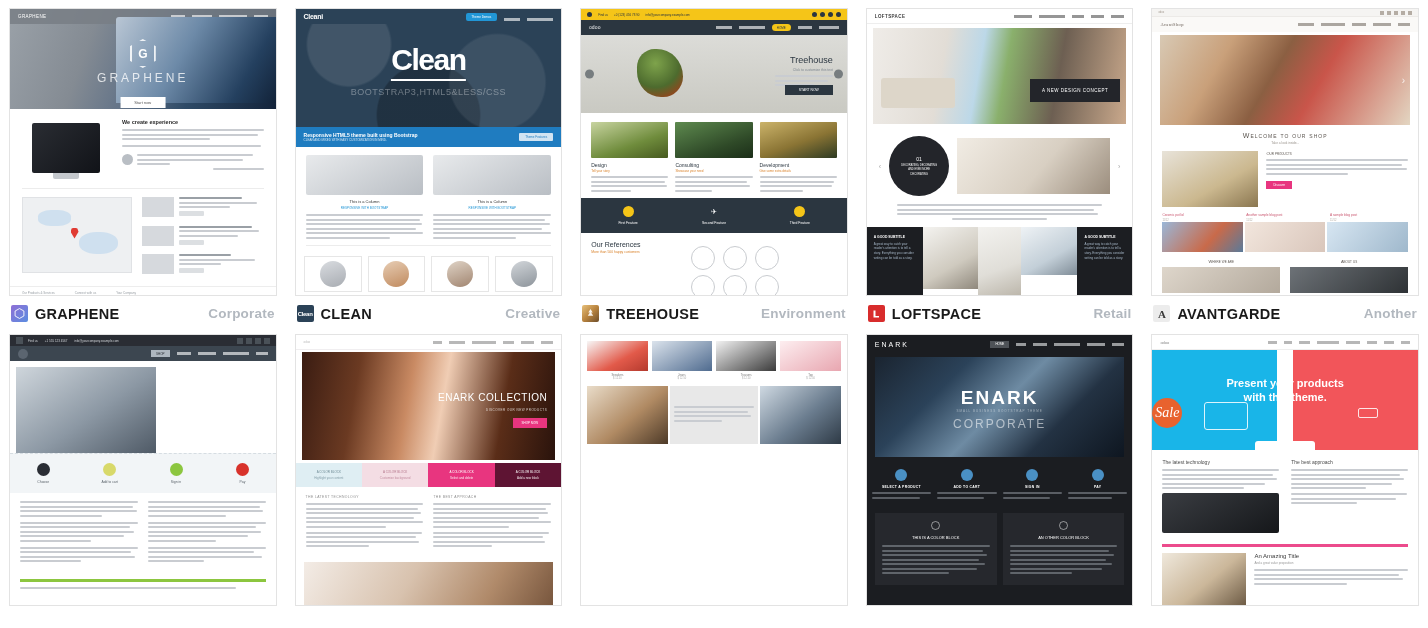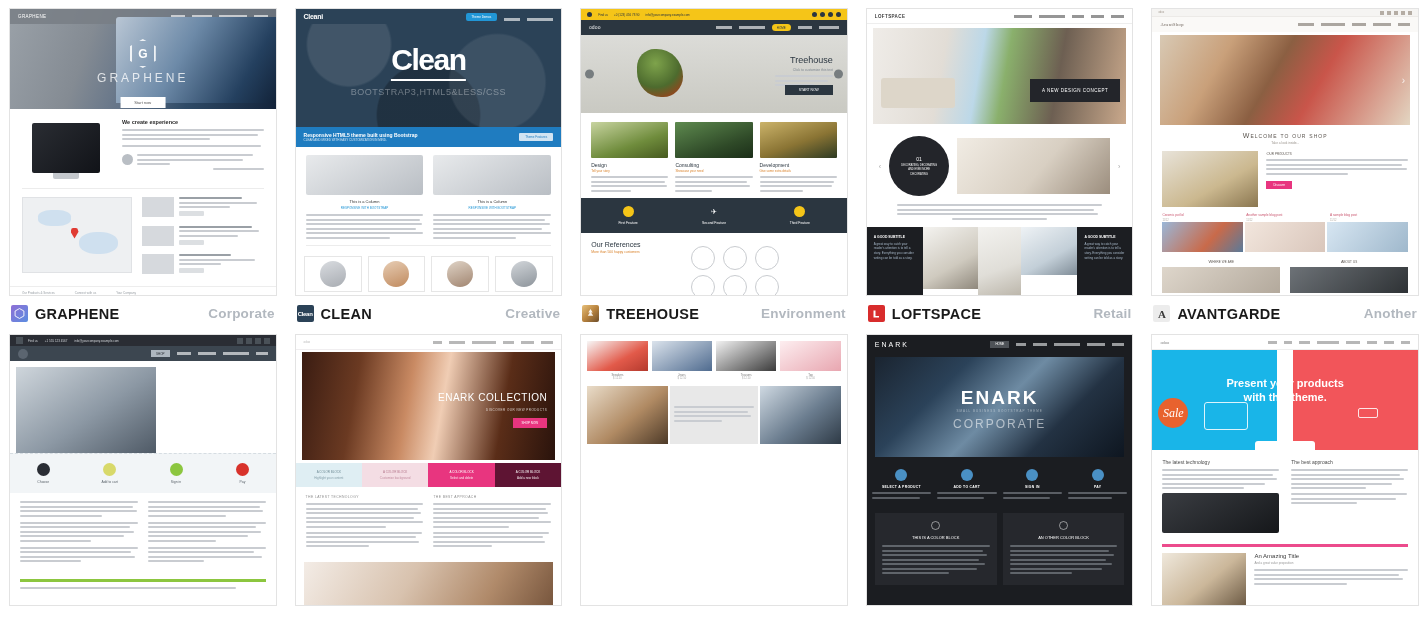--- a/index.html
+++ b/index.html
@@ -207,22 +207,22 @@
   .e-block{flex:1;background:#26282d;padding:8px 7px;text-align:center;}
   .e-bh{font-size:4px;color:#fff;margin-bottom:5px;}
   .e-ico{width:9px;height:9px;margin:0 auto 5px;border:1px solid rgba(255,255,255,.5);border-radius:50%;}
 
   
   .p-nav{background:#fff;color:#8a8a8a;border-bottom:1px solid #eee;}
   .p-hero{height:100px;display:flex;position:relative;gap:16px;}
   .p-cyan{flex:1;background:#19b5e8;}
   .p-red{flex:1;background:#f2555a;}
   .p-t{position:absolute;left:0;right:0;top:26px;text-align:center;color:#fff;font-size:11px;font-weight:bold;line-height:1.3;}
-  .p-sale{position:absolute;left:6px;top:48px;width:30px;height:30px;border-radius:50%;background:#e8622e;
-    color:#fff;display:flex;align-items:center;justify-content:center;font-size:12px;
+  .p-sale{position:absolute;left:0;top:48px;width:30px;height:30px;border-radius:50%;background:#e8622e;
+    color:#fff;display:flex;align-items:center;justify-content:center;font-size:14px;
     font-family:"Liberation Serif",serif;font-style:italic;}
   .p-tab{position:absolute;left:50%;bottom:-1px;transform:translateX(-50%);width:60px;height:10px;background:#fff;border-radius:3px 3px 0 0;}
   .p-cols{display:flex;gap:12px;padding:9px 10px;}
   .p-h{font-size:5px;color:#4a4a4a;margin-bottom:4px;font-weight:300;}
   .p-laptop{height:40px;background:linear-gradient(150deg,#3a3d42,#15171a);border-radius:2px;margin-top:4px;}
   .p-pink{height:3px;background:#ec4b8c;margin:2px 10px;}
   .p-amz{font-size:6px;color:#3a3a3a;font-weight:300;padding:4px 10px 0;}
   .p-amzs{font-size:3px;color:#9a9a9a;padding:0 10px;}
 </style>
 </head>

